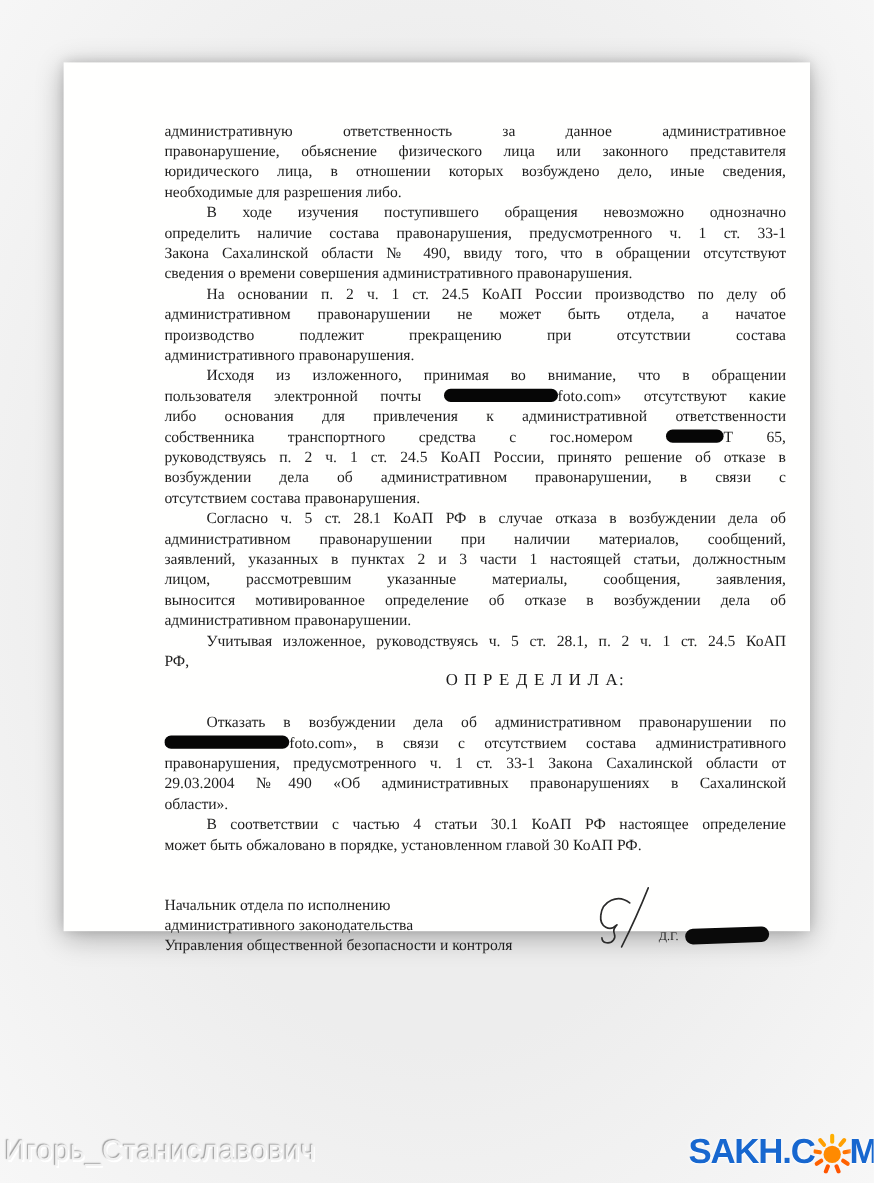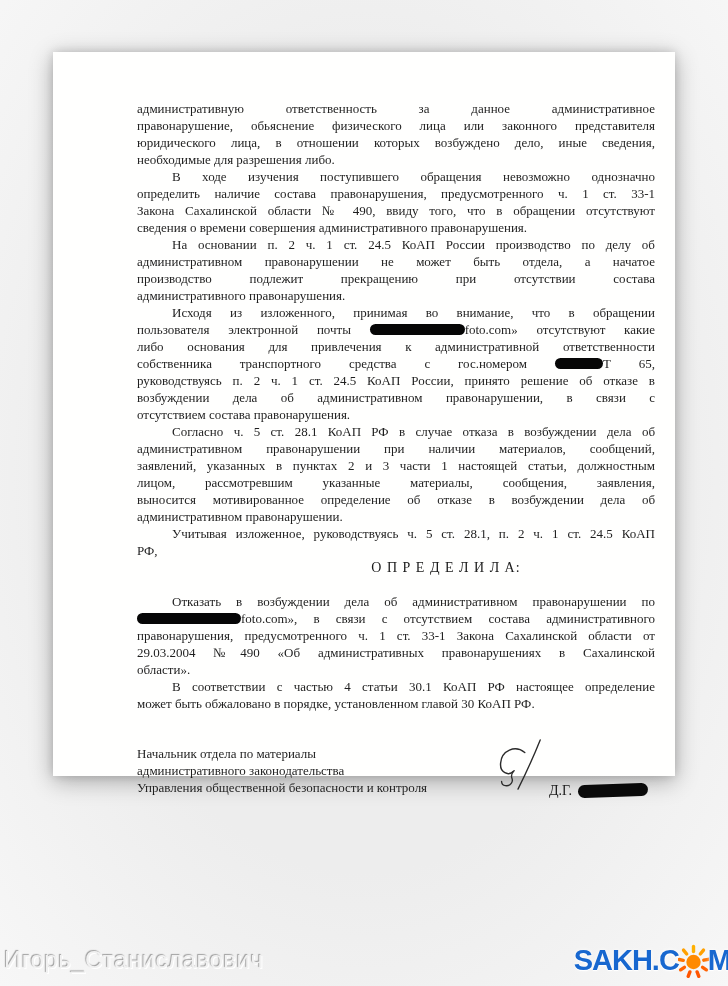--- a/index.html
+++ b/index.html
@@ -36,21 +36,21 @@
   .redact.r-plate{width:48px;}
   .redact.r-email2{width:104px;}
   .heading{
     text-align:center;text-align-last:center;
     margin:0 0 17px 100px;height:17px;font-size:14px;letter-spacing:1px;color:#1a1a1a;
   }
   .p7{margin-top:0;}
   .sig-row{position:relative;margin-top:33px;height:60px;}
   .sig-mark{position:absolute;left:352px;top:-8px;}
   .sig-name{
-    position:absolute;left:412px;top:37px;font-size:14px;color:#1c1c1c;white-space:nowrap;
+    position:absolute;left:412px;top:27px;font-size:10px;color:#1c1c1c;white-space:nowrap;
   }
   .sig-redact{
     display:inline-block;background:#0a0a0a;width:70px;height:13px;border-radius:7px;
     margin-left:6px;vertical-align:middle;transform:rotate(-2deg) translateY(-1px);
   }
   .watermark{
     position:absolute;left:4px;top:946px;
     font-family:"Liberation Sans","DejaVu Sans",sans-serif;
     font-size:24px;letter-spacing:0.5px;color:#f1f1f1;
     text-shadow:-1px -1px 1px #9f9f9f, 1px 1px 0 #ffffff;
@@ -129,21 +129,21 @@
       <div class="ln">29.03.2004 №490 «Об административных правонарушениях в Сахалинской</div>
       <div class="ln last">области».</div>
     </div>
 
     <div>
       <div class="ln ind">В соответствии с частью 4 статьи 30.1 КоАП РФ настоящее определение</div>
       <div class="ln last">может быть обжаловано в порядке, установленном главой 30 КоАП РФ.</div>
     </div>
 
     <div class="sig-row">
-      <div class="ln last">Начальник отдела по материалы</div>
+      <div class="ln last">Начальник отдела по исполнению</div>
       <div class="ln last">административного законодательства</div>
       <div class="ln last">Управления общественной безопасности и контроля</div>
 
       <div class="sig-mark">
         <svg width="58" height="56" viewBox="0 0 60 58">
           <path d="M53,3 C47,18 38,38 30,54" stroke="#2b2b2b" stroke-width="1.4" fill="none" stroke-linecap="round"></path>
           <path d="M37,16 C27,8 13,14 12,27 C11,37 20,41 26,35" stroke="#2b2b2b" stroke-width="1.5" fill="none" stroke-linecap="round"></path>
           <path d="M25,36 C20,42 27,43 23,48 C20,52 13,51 13,46" stroke="#2b2b2b" stroke-width="1.4" fill="none" stroke-linecap="round"></path>
         </svg>
       </div>

